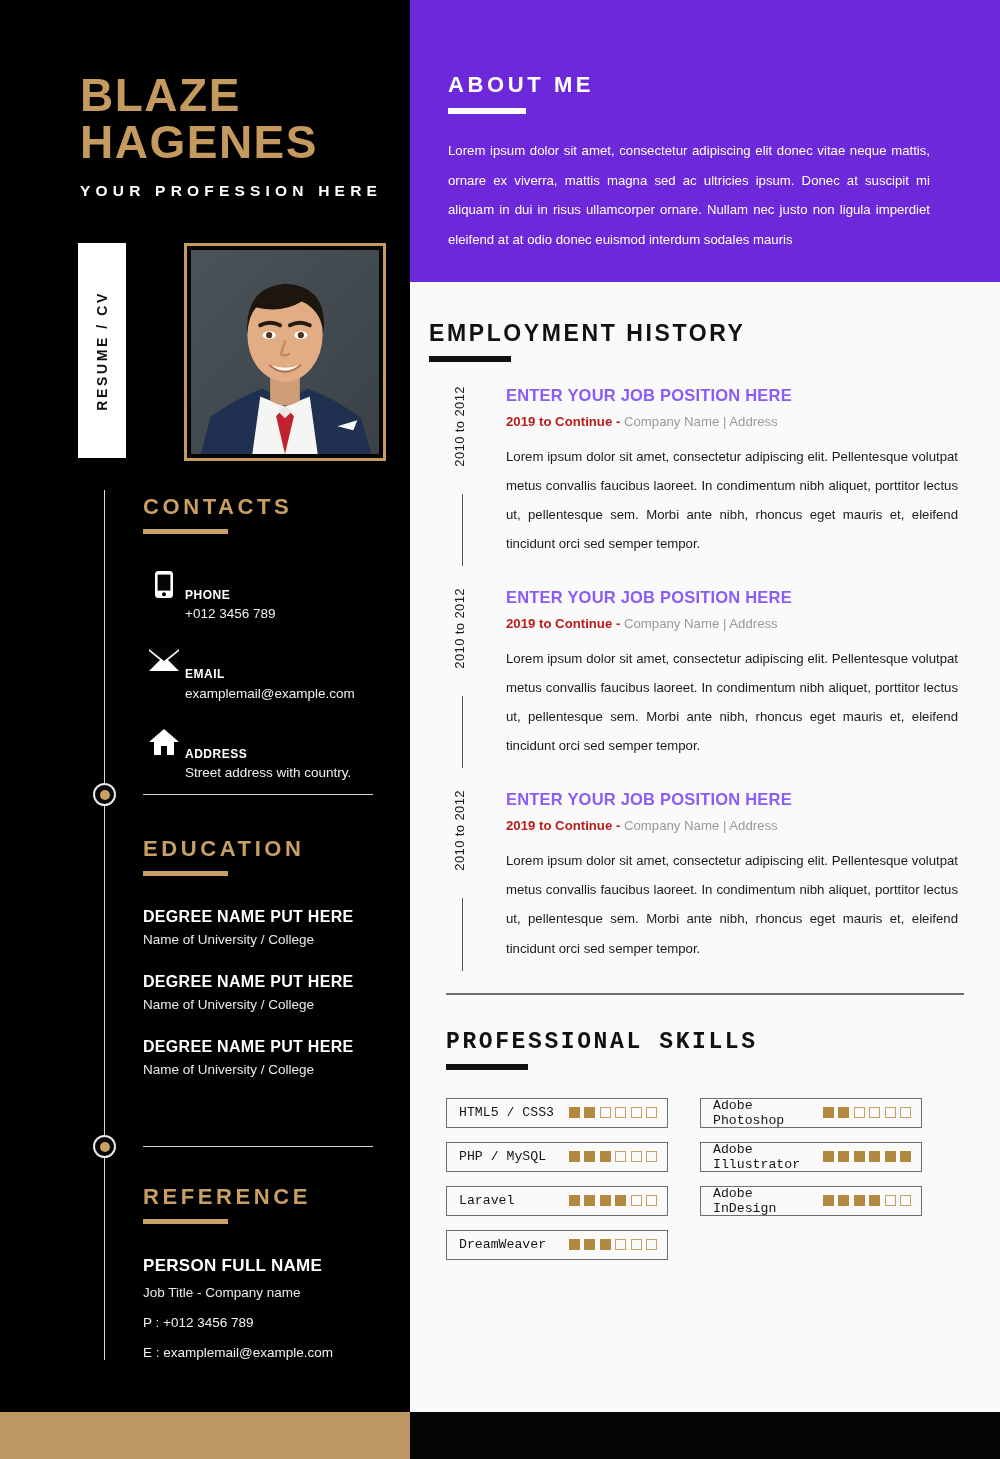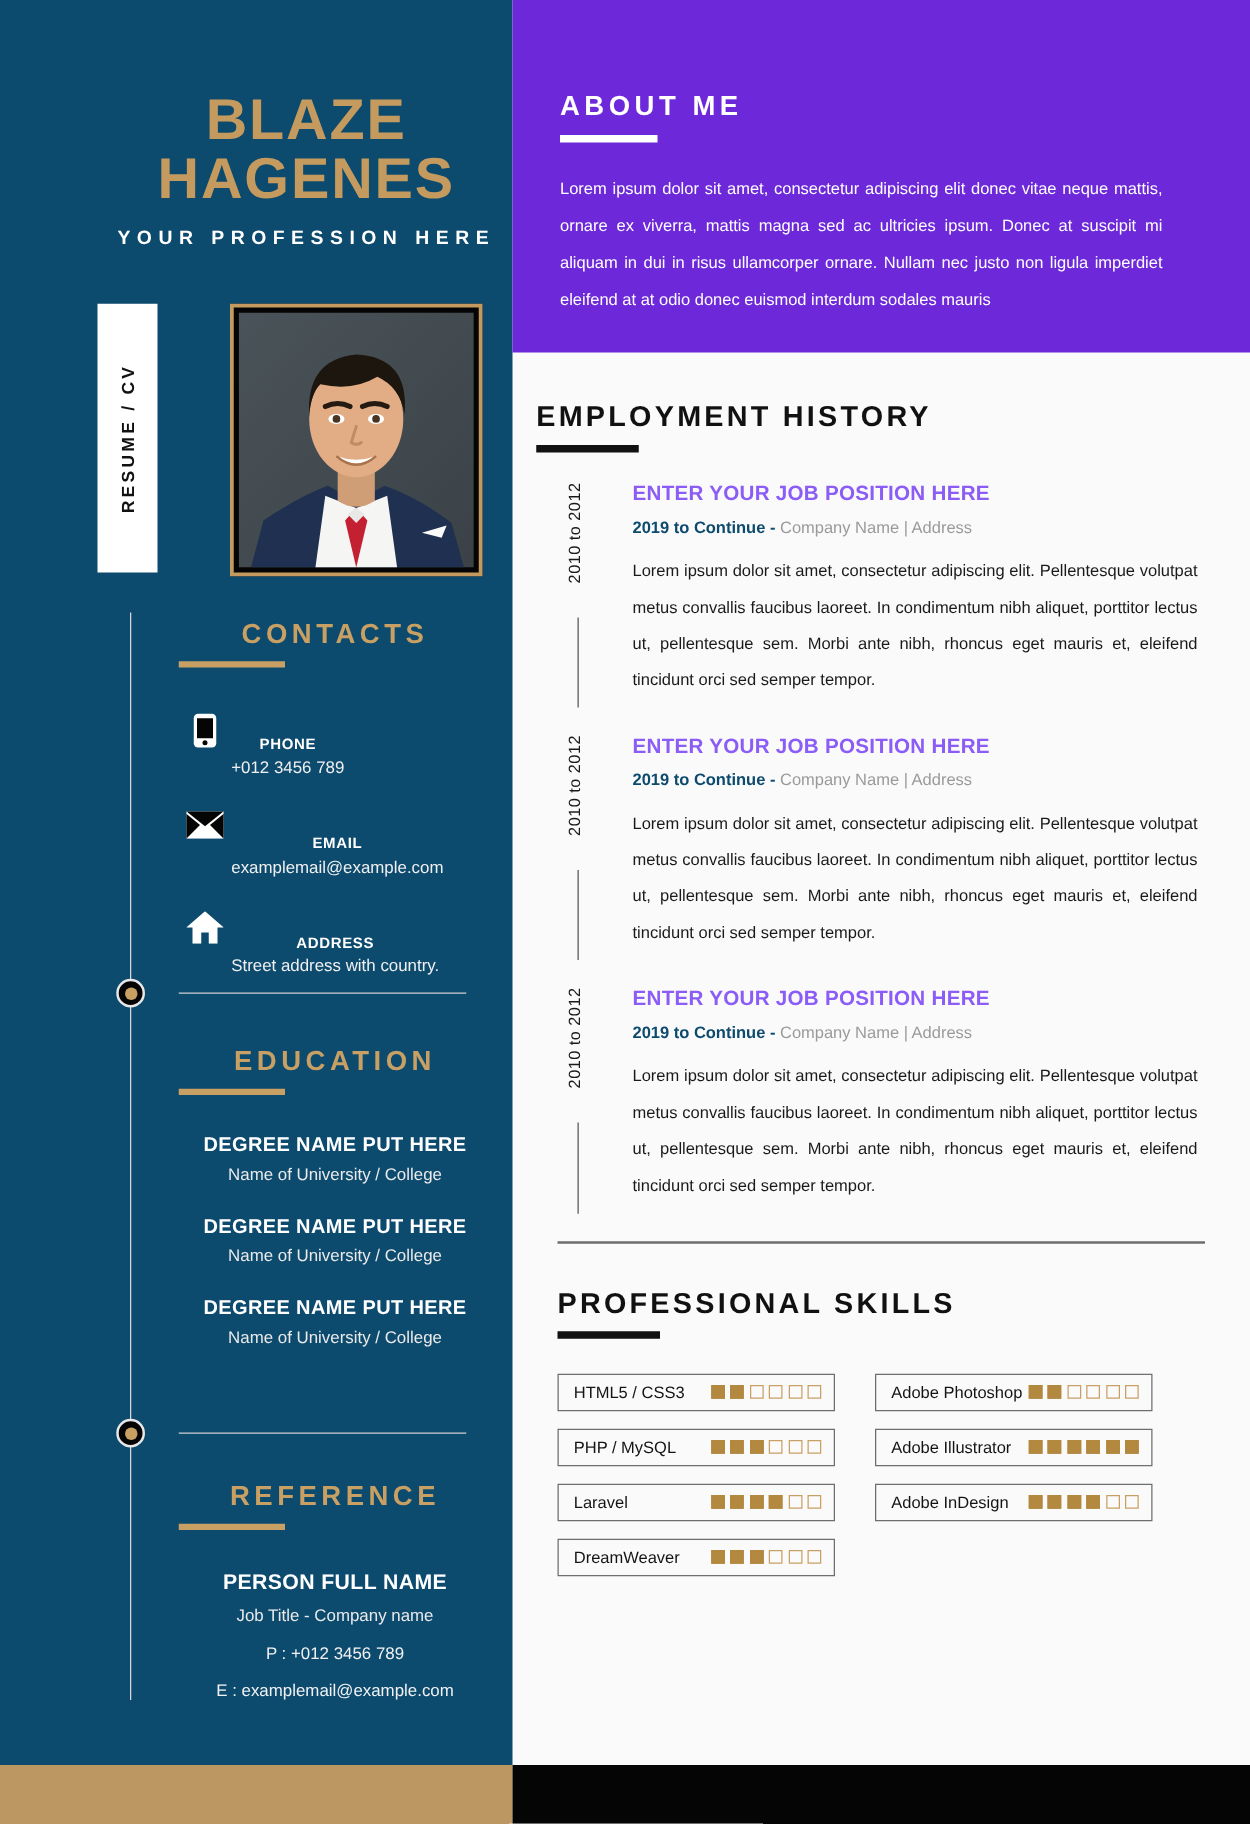--- a/index.html
+++ b/index.html
@@ -8,22 +8,21 @@
     font-family:"Liberation Sans", sans-serif;
     background:#fafafa;
     position:relative;
     overflow:hidden;
   }
   .page { position:relative; width:1000px; height:1459px; background:#fafafa; }
 
   
   .sidebar {
     position:absolute; left:0; top:0; width:410px; height:1412px;
-    background:#0c4a6e;
-    text-align:center;
+    background:#000000;
   }
   .name-block { padding:72px 0 0 80px; }
   .name-line {
     font-size:46px; font-weight:bold; letter-spacing:1.5px;
     color:#c49a5e; line-height:1.02; text-transform:uppercase;
   }
   .profession {
     margin-top:16px; color:#ffffff; font-size:15.5px; font-weight:bold;
     letter-spacing:5.2px; text-transform:uppercase;
   }
@@ -126,30 +125,30 @@
   .job-date .tick {
     position:absolute; left:16px; width:1px; background:#555;
     top:108px; bottom:-8px;
   }
   .job-body { flex:1; padding-left:20px; }
   .job-pos {
     font-size:16.5px; font-weight:bold; color:#8b5cf6; letter-spacing:.2px;
     text-transform:uppercase;
   }
   .job-meta { font-size:13.2px; margin-top:9px; }
-  .job-meta .bold { font-weight:bold; color:#0c4a6e; }
+  .job-meta .bold { font-weight:bold; color:#b91c1c; }
   .job-meta .muted { color:#9a9a9a; }
   .job-desc {
     font-size:13.2px; color:#1a1a1a; line-height:2.2; margin-top:13px;
     text-align:justify; padding-right:42px;
   }
 
   .hr-div { margin:14px 36px 0 36px; height:2px; background:#6d6d6d; }
 
-  .skills-wrap { padding:34px 0 0 36px; }
+  .skills-wrap { padding:34px 0 0 36px;font-family:Liberation Mono, monospace; }
   .skills-grid {
     display:grid; grid-template-columns:222px 222px; gap:14px 32px;
     margin-top:28px;
   }
   .skill {
     border:1.5px solid #6e6e6e; height:30px; display:flex; align-items:center;
     justify-content:space-between; padding:0 10px 0 12px; background:#fafafa;
   }
   .skill .sk-name { font-size:13.2px; color:#141414; }
   .sq-row { display:flex; gap:4.5px; }

